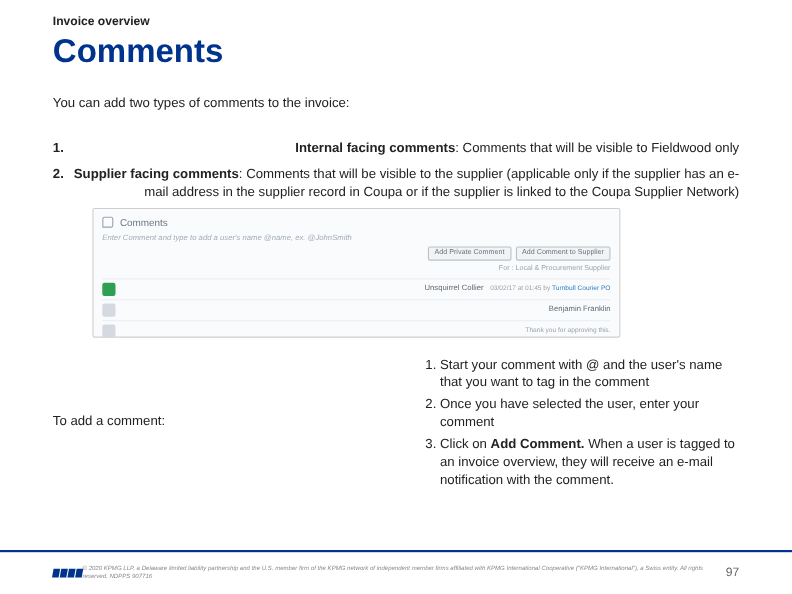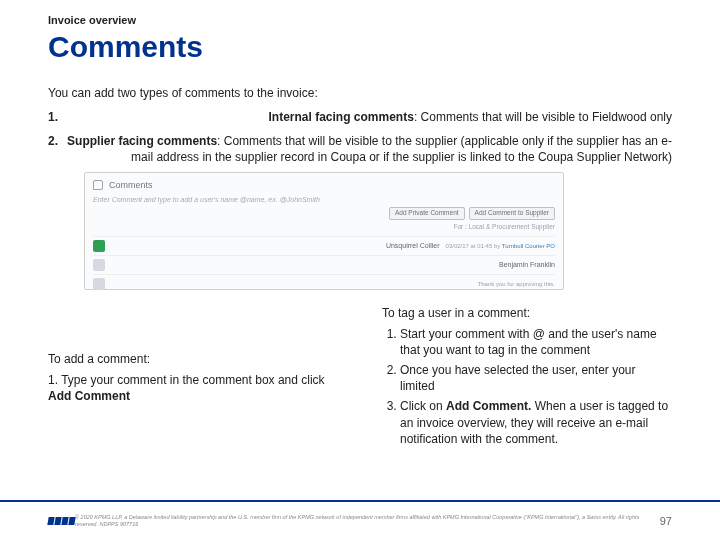--- a/index.html
+++ b/index.html
@@ -1,20 +1,20 @@
 <!DOCTYPE html>
 <html><head>
 <meta charset="utf-8">
 <style>
   * { box-sizing: border-box; margin: 0; padding: 0; }
   html, body { width: 720px; height: 540px; font-family: Arial, Helvetica, sans-serif; background: #fff; color: #222; }
   .slide { position: relative; width: 720px; height: 540px; padding: 14px 48px 0 48px; }
   .pre-title { font-size: 11px; font-weight: 700; color: #222; margin-bottom: 4px; }
   .title { font-size: 30px; font-weight: 700; color: #00338d; margin-bottom: 22px; }
-  .intro { font-size: 12px; margin-bottom: 9px; }
+  .intro { font-size: 12px; margin-bottom: 26px; }
   ol.main-list { list-style: none; counter-reset: m; font-size: 12px; text-align: right; }
   ol.main-list > li { counter-increment: m; margin-bottom: 8px; padding-left: 18px; position: relative; line-height: 1.35; }
   ol.main-list > li::before { content: counter(m) "."; font-weight: 700; position: absolute; left: 0; }
   .bold { font-weight: 700; }
   .shot { width: 480px; height: 118px; border: 1px solid #cfcfcf; border-radius: 2px; background: #fafbfc; margin: 6px 0 16px 18px; padding: 6px 8px; font-size: 7px; color: #808890; }
   .shot-head { display: flex; align-items: center; gap: 6px; font-size: 9px; color: #6d7884; margin-bottom: 4px; }
   .bubble-icon { width: 10px; height: 10px; border: 1px solid #9aa3ae; border-radius: 2px 2px 2px 0; }
   .shot-row1 { display: flex; justify-content: space-between; align-items: center; margin-bottom: 3px; }
   .shot-input { font-style: italic; color: #a3acb6; }
   .shot-btns { display: flex; gap: 4px; }
@@ -92,29 +92,25 @@
             <div class="ci-meta">Thank you for approving this.</div>
           </span>
         </div>
       </div>
     </li>
   </ol>
 
   <div class="columns">
     <div class="col">
       <div class="col-head">To add a comment:</div>
-      <div class="left-steps">
-        <span>1. Type your comment in the comment box and click </span><span class="bold">Add Comment</span>
-      </div>
     </div>
     <div class="col">
-      <div class="col-head">To tag a user in a comment:</div>
       <ol>
         <li>Start your comment with @ and the user's name that you want to tag in the comment</li>
-        <li>Once you have selected the user, enter your limited</li>
+        <li>Once you have selected the user, enter your comment</li>
         <li>
           <span>Click on </span><span class="bold">Add Comment.</span><span> When a user is tagged to an invoice overview, they will receive an e-mail notification with the comment.</span>
         </li>
       </ol>
     </div>
   </div>
 
   <div class="footer">
     <div class="logo">
       <div class="logo-boxes">

